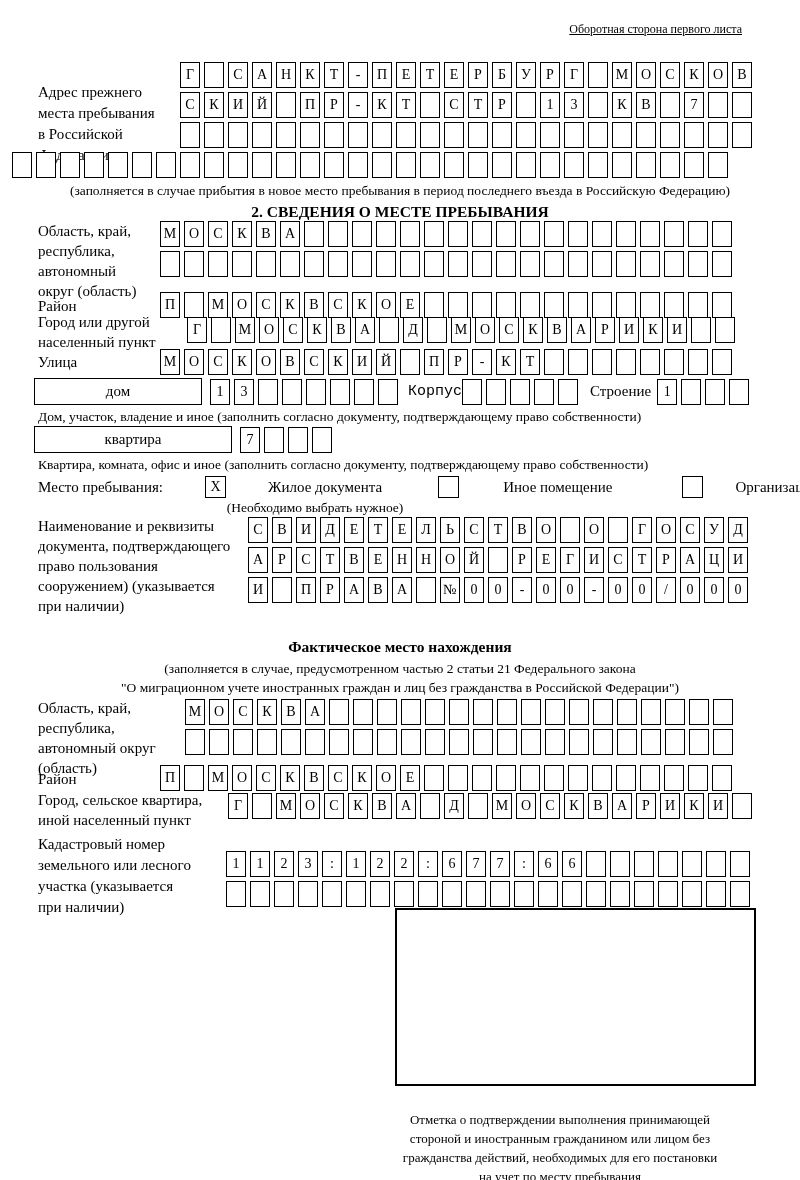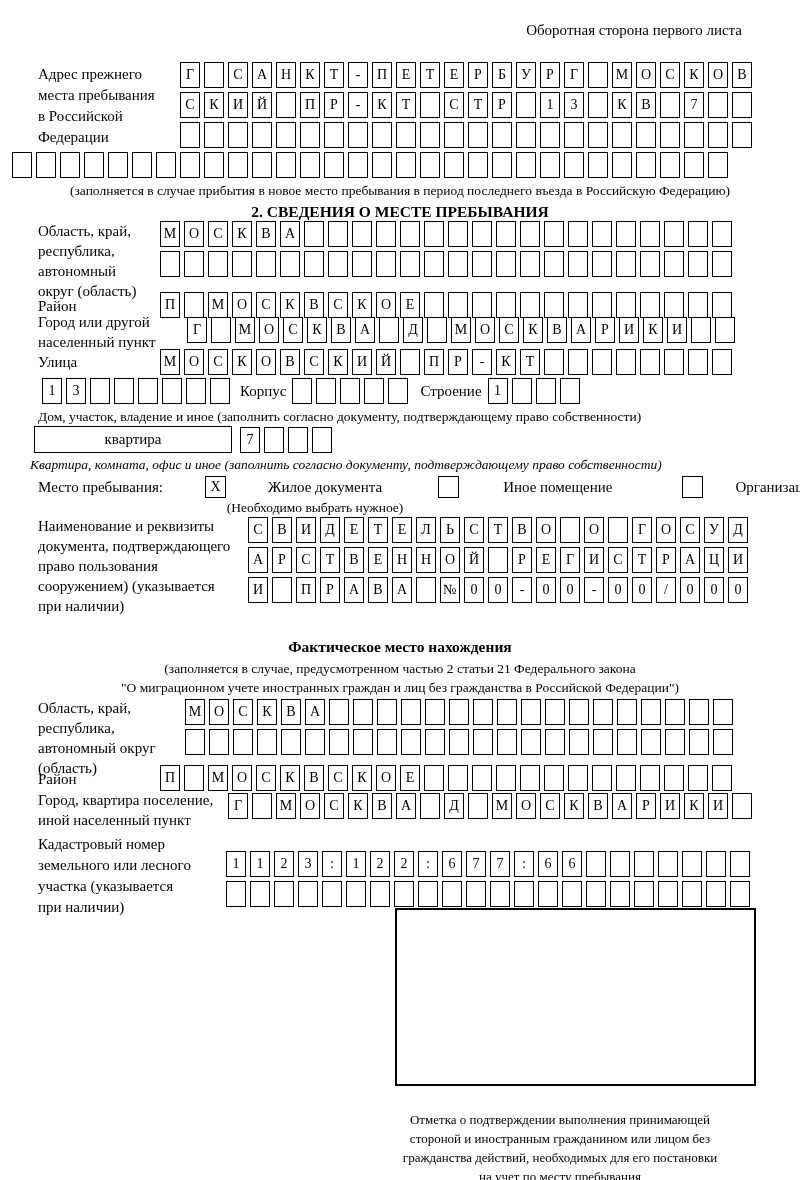--- a/index.html
+++ b/index.html
@@ -1,20 +1,20 @@
 <!DOCTYPE html>
 <html><head>
 <meta charset="utf-8">
 <style>
   html,body { margin:0; padding:0; background:#fff; }
   .page {
     position:relative; width:800px; height:1180px; background:#ffffff;
     font-family:"Liberation Serif", serif; color:#000; overflow:hidden;
   }
-  .corner { position:absolute; top:22px; right:58px; font-size:15px; }
+  .corner { position:absolute; top:22px; right:58px; font-size:12px;text-decoration:underline; }
   .lblcol { position:absolute; font-size:15px; line-height:20px; }
   .lblcol.lh21 { line-height:21px; }
   .boxrow { position:absolute; display:flex; gap:4px; }
   .cbox {
     width:20px; height:26px; border:1.5px solid #000; box-sizing:border-box;
     display:flex; align-items:center; justify-content:center;
     font-size:14px; background:#fff; flex:0 0 auto;
   }
   .note { position:absolute; font-size:13.5px; }
   .center { left:0; width:100%; text-align:center; }
@@ -35,21 +35,21 @@
   .stamp { position:absolute; border:2px solid #000; background:#fff; }
   .stampnote { position:absolute; font-size:13px; line-height:19px; text-align:center;margin-top:20px; }
 </style>
 </head>
 <body>
 
 <div class="page">
 
   <div class="corner">Оборотная сторона первого листа</div>
 
-  <div class="lblcol lh21" style="left:38px; top:64px;">
+  <div class="lblcol lh21" style="left:38px; top:82px;">
       <div>Адрес прежнего</div>
       <div>места пребывания</div>
       <div>в Российской</div>
       <div>Федерации</div>
     </div>
   <div class="boxrow" style="left:180px; top:62px;">
       <div class="cbox">Г</div>
       <div class="cbox"></div>
       <div class="cbox">С</div>
       <div class="cbox">А</div>
@@ -301,31 +301,32 @@
       <div class="cbox"></div>
       <div class="cbox"></div>
       <div class="cbox"></div>
       <div class="cbox"></div>
       <div class="cbox"></div>
       <div class="cbox"></div>
       <div class="cbox"></div>
     </div>
 
   <div class="flexrow" style="left:34px; top:378px;">
+    <div class="widebox" style="width:168px;">дом</div>
     <div class="inlineboxes" style="margin-left:8px;">
         <div class="cbox">1</div>
         <div class="cbox">3</div>
         <div class="cbox"></div>
         <div class="cbox"></div>
         <div class="cbox"></div>
         <div class="cbox"></div>
         <div class="cbox"></div>
         <div class="cbox"></div>
       </div>
-    <div class="fieldlbl" style="margin-left:10px; margin-right:6px;">Корпус</div>
+    <div class="fieldlbl" style="margin-left:10px; font-family:Liberation Mono, monospace;">Корпус</div>
     <div class="inlineboxes">
         <div class="cbox"></div>
         <div class="cbox"></div>
         <div class="cbox"></div>
         <div class="cbox"></div>
         <div class="cbox"></div>
       </div>
     <div class="fieldlbl" style="margin-left:12px; margin-right:6px;">Строение</div>
     <div class="inlineboxes">
         <div class="cbox">1</div>
@@ -338,21 +339,21 @@
 
   <div class="flexrow" style="left:34px; top:426px;">
     <div class="widebox" style="width:198px;">квартира</div>
     <div class="inlineboxes" style="margin-left:8px;">
         <div class="cbox">7</div>
         <div class="cbox"></div>
         <div class="cbox"></div>
         <div class="cbox"></div>
       </div>
   </div>
-  <div class="note" style="left:30px; top:457px;font-style:italic;">Квартира, комната, офис и иное (заполнить согласно документу, подтверждающему право собственности)</div>
+  <div class="note" style="left:38px; top:457px;">Квартира, комната, офис и иное (заполнить согласно документу, подтверждающему право собственности)</div>
 
   <div class="flexrow" style="left:38px; top:476px;gap:32px;">
     <div class="fieldlbl">Место пребывания:</div>
     <div class="chk" style="margin-left:10px;">X</div>
     <div class="fieldlbl" style="margin-left:10px;">Жилое документа</div>
     <div class="chk" style="margin-left:24px;"></div>
     <div class="fieldlbl" style="margin-left:12px;">Иное помещение</div>
     <div class="chk" style="margin-left:38px;"></div>
     <div class="fieldlbl" style="">Организация</div>
   </div>
@@ -518,21 +519,21 @@
       <div class="cbox"></div>
       <div class="cbox"></div>
       <div class="cbox"></div>
       <div class="cbox"></div>
       <div class="cbox"></div>
       <div class="cbox"></div>
       <div class="cbox"></div>
     </div>
 
   <div class="lblcol" style="left:38px; top:790px;">
-      <div>Город, квартира поселение,</div>
+      <div>Город, сельское квартира,</div>
       <div>иной населенный пункт</div>
     </div>
   <div class="boxrow" style="left:228px; top:793px;">
       <div class="cbox">Г</div>
       <div class="cbox"></div>
       <div class="cbox">М</div>
       <div class="cbox">О</div>
       <div class="cbox">С</div>
       <div class="cbox">К</div>
       <div class="cbox">В</div>

